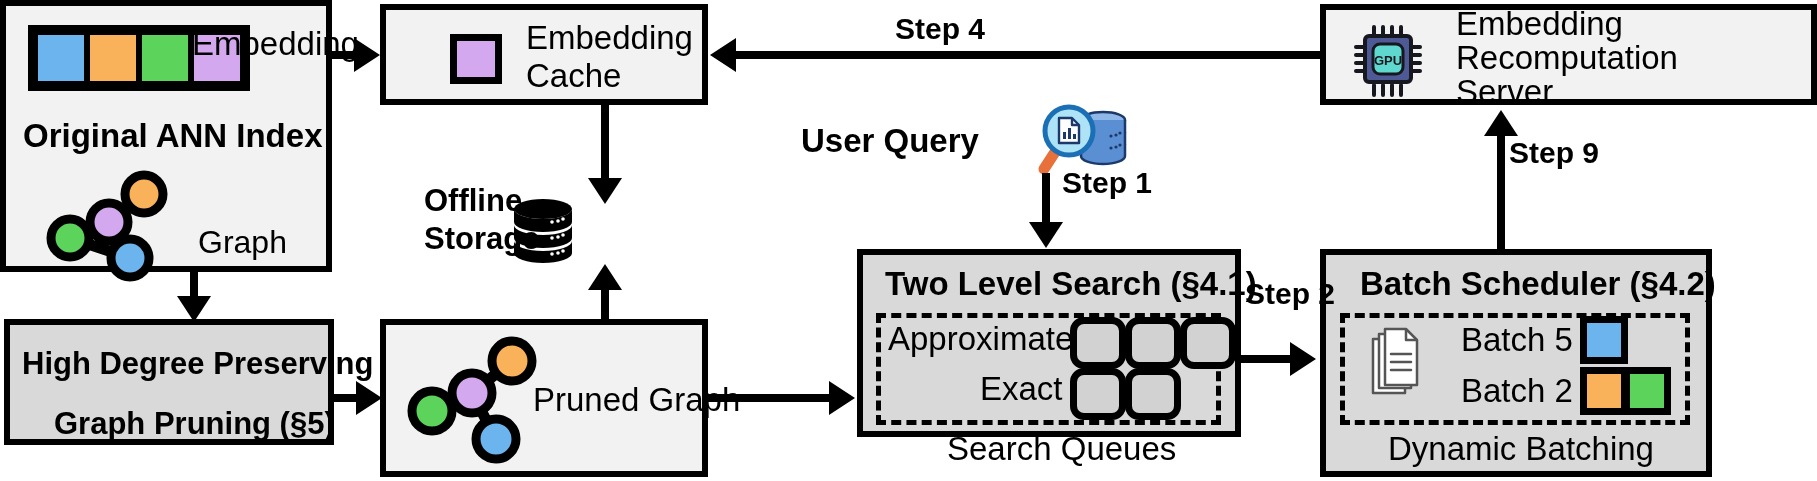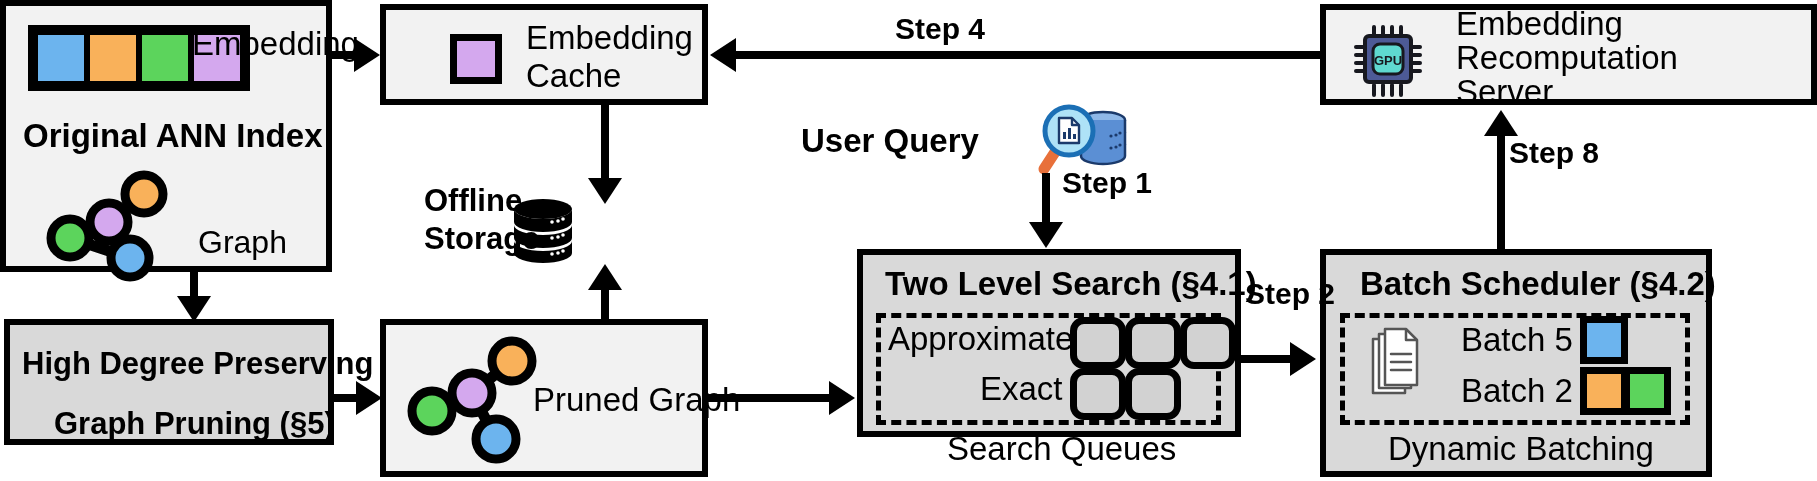--- a/index.html
+++ b/index.html
@@ -264,19 +264,19 @@
   <div class="vline" style="left:1042px;top:173px;height:56px;"></div>
   <div class="ar down" style="left:1029px;top:222px;"></div>
   <div class="lbl bold" style="left:1062px;top:166px;font-size:30px;">Step 1</div>
 
   <div class="hline" style="left:1241px;top:355px;width:52px;"></div>
   <div class="ar right" style="left:1290px;top:342px;"></div>
   <div class="lbl bold" style="left:1245px;top:277px;font-size:30px;">Step 2</div>
 
   <div class="vline" style="left:1497px;top:133px;height:118px;"></div>
   <div class="ar up" style="left:1484px;top:110px;"></div>
-  <div class="lbl bold" style="left:1509px;top:136px;font-size:30px;">Step 8</div>
+  <div class="lbl bold" style="left:1509px;top:136px;font-size:30px;">Step 9</div>
 
   <div class="hline" style="left:736px;top:51px;width:584px;"></div>
   <div class="ar left" style="left:710px;top:38px;"></div>
   <div class="lbl bold" style="left:895px;top:12px;font-size:30px;">Step 4</div>
 
 </div>
 
 </body></html>

